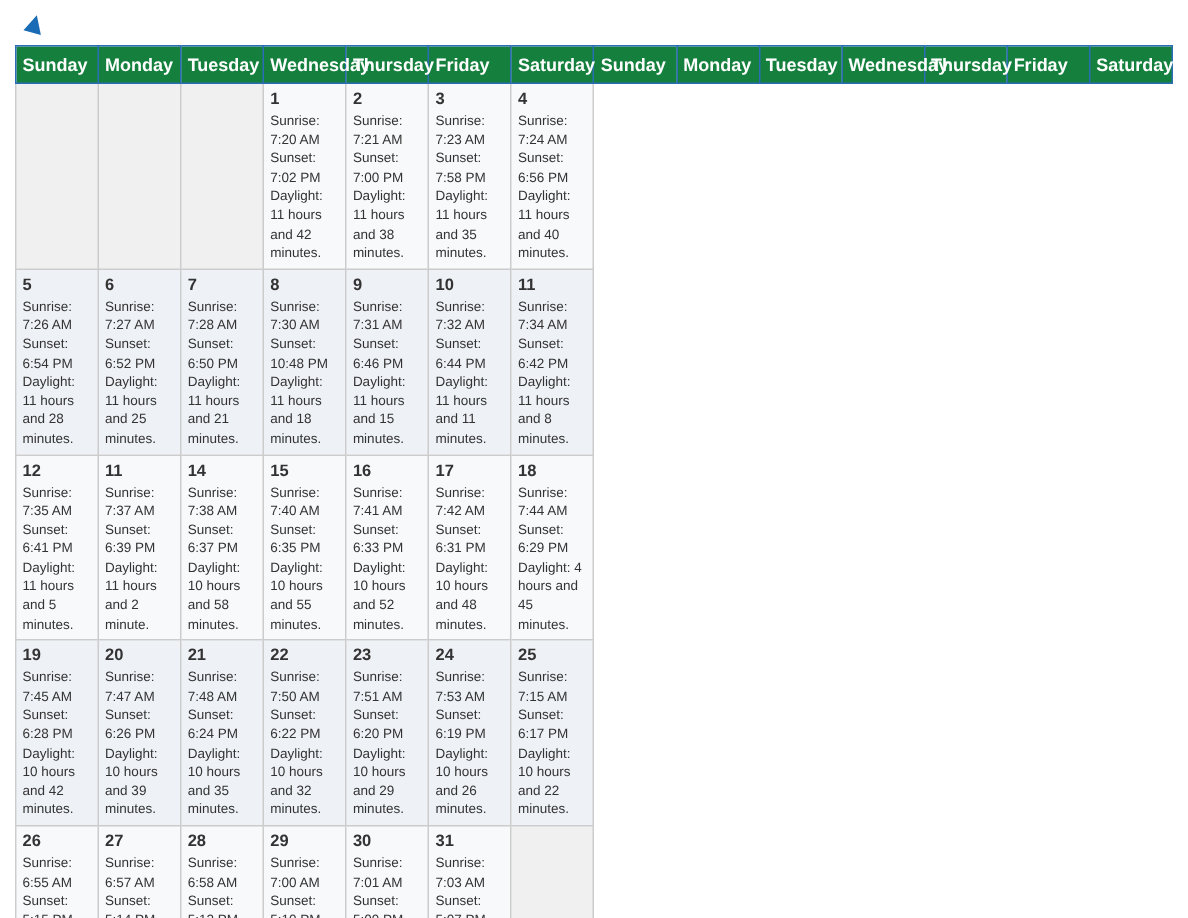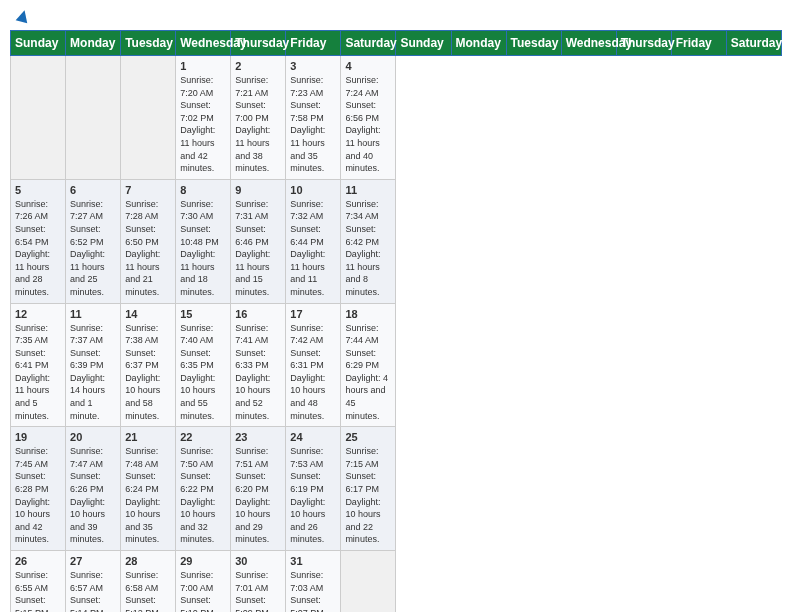--- a/index.html
+++ b/index.html
@@ -222,21 +222,21 @@
           <span>Sunrise: 7:35 AM</span><br>
           <span>Sunset: 6:41 PM</span><br>
           <span>Daylight: 11 hours and 5 minutes.</span>
         </div>
       </td>
         <td>
         <span class="day-num">11</span>
         <div class="day-info">
           <span>Sunrise: 7:37 AM</span><br>
           <span>Sunset: 6:39 PM</span><br>
-          <span>Daylight: 14 hours and 1 minute.</span>
+          <span>Daylight: 11 hours and 2 minute.</span>
         </div>
       </td>
         <td>
         <span class="day-num">14</span>
         <div class="day-info">
           <span>Sunrise: 7:38 AM</span><br>
           <span>Sunset: 6:37 PM</span><br>
           <span>Daylight: 10 hours and 58 minutes.</span>
         </div>
       </td>

